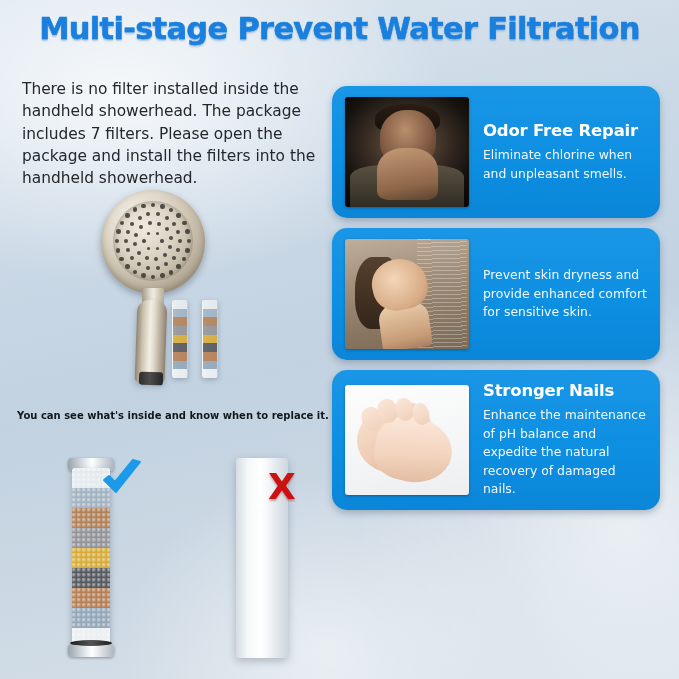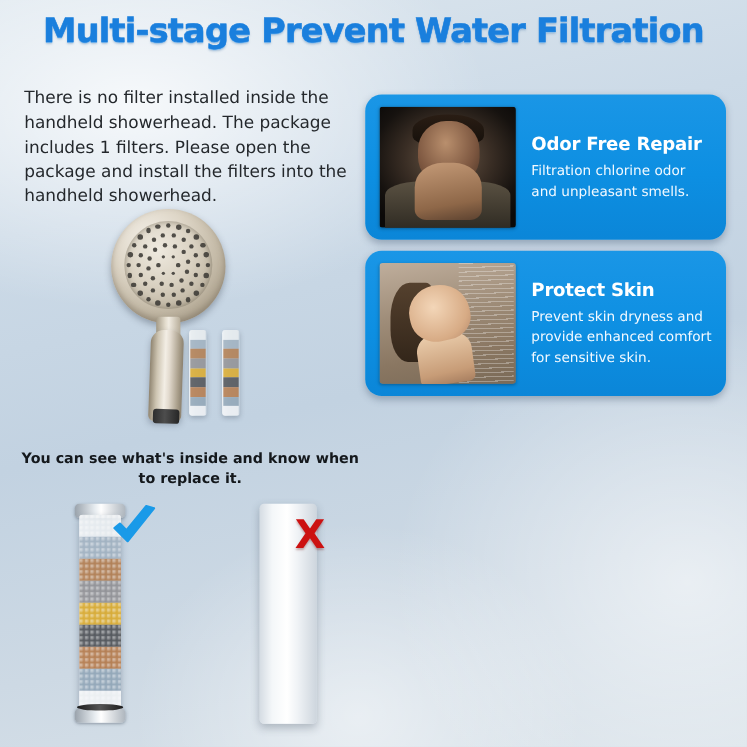--- a/index.html
+++ b/index.html
@@ -28,21 +28,21 @@
     white-space:nowrap;
   }
 
   
   .intro{
     position:absolute;left:22px;top:78px;width:300px;
     font-size:15.4px;line-height:1.45;color:#24282c;
   }
   .sub-caption{
     position:absolute;left:16px;top:409px;width:314px;text-align:center;
-    font-size:13px;font-weight:bold;line-height:1.42;color:#14181c;
+    font-size:10px;font-weight:bold;line-height:1.42;color:#14181c;
   }
 
   
   .shower{position:absolute;left:95px;top:190px;width:125px;height:205px;}
   .sh-head{
     position:absolute;left:6px;top:0;width:104px;height:104px;border-radius:50%;
     background:
       radial-gradient(circle at 33% 27%, #f3efe7 0%, #ddd5c6 34%, #c3b9a6 62%, #a79c88 84%, #8d8270 100%);
     box-shadow:0 3px 7px rgba(60,70,85,.40), inset 0 -3px 6px rgba(120,110,92,.55);
   }
@@ -198,21 +198,21 @@
   .ph-nails .n-f{position:absolute;border-radius:44%;
     background:linear-gradient(160deg,#fbe7d9,#efd0ba);}
 </style>
 </head>
 <body>
 
 <div class="page">
 
   <div class="title">Multi-stage Prevent Water Filtration</div>
 
-  <div class="intro">There is no filter installed inside the handheld showerhead. The package includes 1 filters. Please open the package and install the filters into the handheld showerhead.</div>
+  <div class="intro">There is no filter installed inside the handheld showerhead. The package includes 7 filters. Please open the package and install the filters into the handheld showerhead.</div>
 
   <div class="shower">
     <div class="sh-head">
       <div class="sh-face" id="spray-face">
           <div class="nz" style="width: 3.4px; height: 3.4px; left: 47.3px; top: 38.3px;"></div>
           <div class="nz" style="width: 3.4px; height: 3.4px; left: 42.8px; top: 46.0942px;"></div>
           <div class="nz" style="width: 3.4px; height: 3.4px; left: 33.8px; top: 46.0942px;"></div>
           <div class="nz" style="width: 3.4px; height: 3.4px; left: 29.3px; top: 38.3px;"></div>
           <div class="nz" style="width: 3.4px; height: 3.4px; left: 33.8px; top: 30.5058px;"></div>
           <div class="nz" style="width: 3.4px; height: 3.4px; left: 42.8px; top: 30.5058px;"></div>
@@ -337,35 +337,50 @@
       <div class="thumb">
         <div class="ph ph-odor">
           <div class="hair"></div>
             <div class="face"></div>
           <div class="sleeve"></div>
             <div class="hands"></div>
         </div>
       </div>
       <div class="card-text">
         <div class="card-title">Odor Free Repair</div>
-        <div class="card-desc">Filtration chlorine odor and unpleasant smells.</div>
+        <div class="card-desc">Eliminate chlorine when and unpleasant smells.</div>
       </div>
     </div>
 
 
     <div class="card">
       <div class="thumb">
         <div class="ph ph-skin">
           <div class="s-water"></div>
             <div class="s-hair"></div>
           <div class="s-neck"></div>
             <div class="s-face"></div>
         </div>
       </div>
       <div class="card-text">
-        <div class="card-title">Protect Skin</div>
         <div class="card-desc">Prevent skin dryness and provide enhanced comfort for sensitive skin.</div>
       </div>
     </div>
 
+    <div class="card">
+      <div class="thumb">
+        <div class="ph ph-nails" id="nails-art">
+          <div class="n-h1"></div>
+            <div class="n-h2"></div>
+        <div class="n-f" style="left: 14%; top: 20%; width: 15%; height: 22%; transform: rotate(-14deg);"></div>
+            <div class="n-f" style="left: 27%; top: 13%; width: 15%; height: 22%; transform: rotate(-14deg);"></div>
+            <div class="n-f" style="left: 41%; top: 12%; width: 14%; height: 21%; transform: rotate(-14deg);"></div>
+            <div class="n-f" style="left: 55%; top: 16%; width: 13%; height: 20%; transform: rotate(-14deg);"></div>
+          </div>
+      </div>
+      <div class="card-text">
+        <div class="card-title">Stronger Nails</div>
+        <div class="card-desc">Enhance the maintenance of pH balance and expedite the natural recovery of damaged nails.</div>
+      </div>
+    </div>
 
   </div>
 </div>
 
 </body></html>

